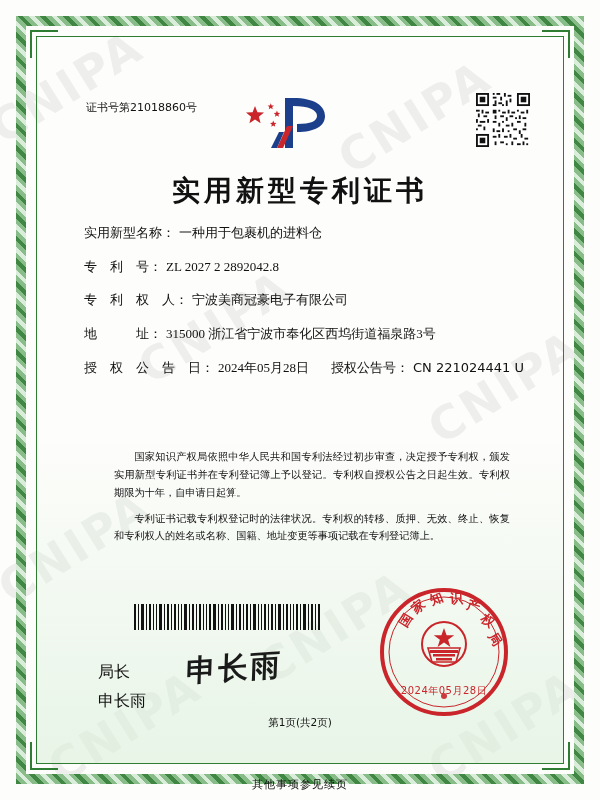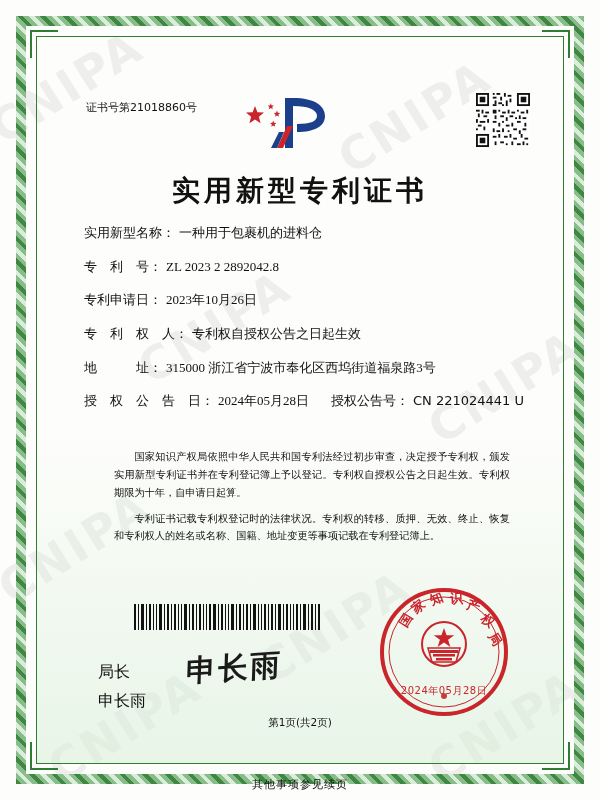--- a/index.html
+++ b/index.html
@@ -354,29 +354,25 @@
 
     <div class="title">实用新型专利证书</div>
 
     <div class="fields">
       <div class="field-row">
         <span class="f-label">实用新型名称：</span>
         <span class="f-value">一种用于包裹机的进料仓</span>
       </div>
       <div class="field-row">
         <span class="f-label">专　利　号：</span>
-        <span class="f-value">ZL 2023 2 2892042.8</span>
-      </div>
-      <div class="field-row">
-        <span class="f-label">专利申请日：</span>
-        <span class="f-value">2023年10月26日</span>
+        <span class="f-value">ZL 2027 2 2892042.8</span>
       </div>
       <div class="field-row">
         <span class="f-label">专　利　权　人：</span>
-        <span class="f-value">专利权自授权公告之日起生效</span>
+        <span class="f-value">宁波美商冠豪电子有限公司</span>
       </div>
       <div class="field-row">
         <span class="f-label">地　　　址：</span>
         <span class="f-value">315000 浙江省宁波市奉化区西坞街道福泉路3号</span>
       </div>
       <div class="field-row inline2">
         <span class="f-label">授　权　公　告　日：</span>
         <span class="f-value">2024年05月28日</span>
         <span class="f-second-label">授权公告号：</span>
         <span class="f-second-value">CN 221024441 U</span>

